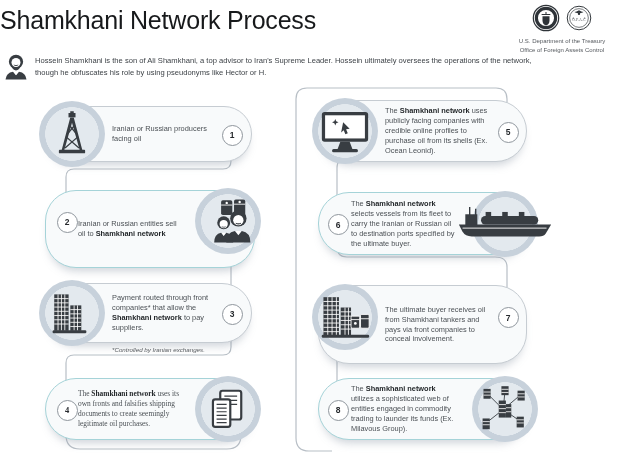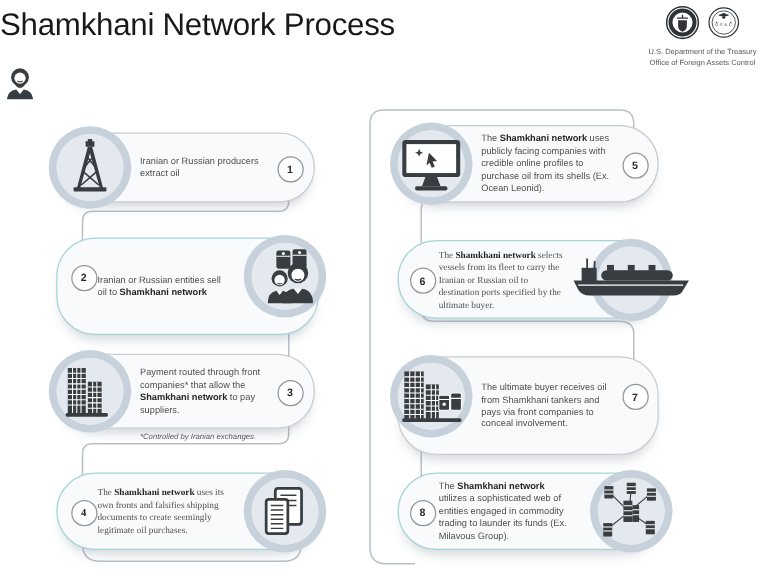--- a/index.html
+++ b/index.html
@@ -73,26 +73,27 @@
     <span>
       <svg width="24" height="28" viewBox="0 0 32 36">
         <circle cx="16" cy="11" r="9.5" fill="#383d42"></circle>
         <ellipse cx="16" cy="12" rx="6" ry="6" fill="#fff"></ellipse>
         <path d="M9.5 13 Q9.5 22 16 22.5 Q22.5 22 22.5 13 Q21 19.5 16 19.5 Q11 19.5 9.5 13 Z" fill="#383d42"></path>
         <path d="M13 14.5 Q16 16 19 14.5 L19 15.6 Q16 17.4 13 15.6 Z" fill="#383d42"></path>
         <path d="M2 34.5 Q3 25.5 12 24.2 L16 29 L20 24.2 Q29 25.5 30 34.5 Z" fill="#383d42"></path>
         <path d="M12.8 24.2 L16 28.6 L19.2 24.2 Z" fill="#fff"></path>
       </svg>
     </span>
+    <p>Hossein Shamkhani is the son of Ali Shamkhani, a top advisor to Iran's Supreme Leader. Hossein ultimately oversees the operations of the network, though he obfuscates his role by using pseudonyms like Hector or H.</p>
   </div>
 
   <div id="steps">
       <div class="step" style="left: 45px; top: 106px; width: 207px; height: 56px;">
         <div class="pill" style="padding: 0px 36px 0px 66px;">
-          <p class="step-text"><span>Iranian or Russian producers extract oil</span></p>
+          <p class="step-text"><span>Iranian or Russian producers facing oil</span></p>
         </div>
         <div class="icon-circle" style="left: -6px; top: -5px;">
           <svg width="42" height="48" viewBox="0 0 48 52">
             <g fill="#383d42">
               <rect x="20" y="2" width="8" height="5"></rect>
               <rect x="22" y="0" width="4" height="3"></rect>
               <path d="M22 7 L12 45 L15 45 L24 13 L33 45 L36 45 L26 7 Z"></path>
               <rect x="9" y="44" width="30" height="4" rx="1"></rect>
             </g>
             <g stroke="#383d42" stroke-width="1.5" fill="none">
@@ -175,21 +176,21 @@
             <rect x="5.5" y="5.5" width="43" height="25" fill="#fff"></rect>
             <path d="M25 13 L32 20 L28.2 20.6 L30 25 L27.4 26 L25.6 21.6 L22.8 24 Z" fill="#383d42"></path>
             <path d="M16.5 9.5 l1 2.5 2.5 1 -2.5 1 -1 2.5 -1 -2.5 -2.5 -1 2.5 -1 Z" fill="#383d42"></path>
             <path d="M22 34 H32 L35 42 H19 Z" fill="#383d42"></path>
             <rect x="13" y="42" width="28" height="3.5" rx="1.7" fill="#383d42"></rect>
           </svg>
         </div>
         <div class="num" style="left: 179.5px; top: 21.5px;">5</div>
       </div>
       <div class="step" style="left: 318px; top: 192px; width: 212px; height: 63px;">
-        <div class="pill teal" style="padding: 1px 74px 0px 32px; font-family: Liberation Serif, serif;">
+        <div class="pill teal" style="padding: 1px 74px 0px 32px;">
           <p class="step-text"><span>The </span><b>Shamkhani network</b><span> selects vessels from its fleet to carry the Iranian or Russian oil to destination ports specified by the ultimate buyer.</span></p>
         </div>
         <div class="icon-circle" style="left: 154px; top: -1.5px;">
           <svg width="96" height="37" viewBox="0 0 104 40">
             <g fill="#383d42">
               <path d="M13 2 h1.5 V14 H13 Z M19.5 4 h1.5 V14 h-1.5 Z"></path>
               <rect x="9" y="10" width="13" height="12"></rect>
               <rect x="26" y="12" width="62" height="9" rx="4.5"></rect>
               <rect x="31" y="7.5" width="6" height="5"></rect>
               <rect x="49" y="7.5" width="6" height="5"></rect>

